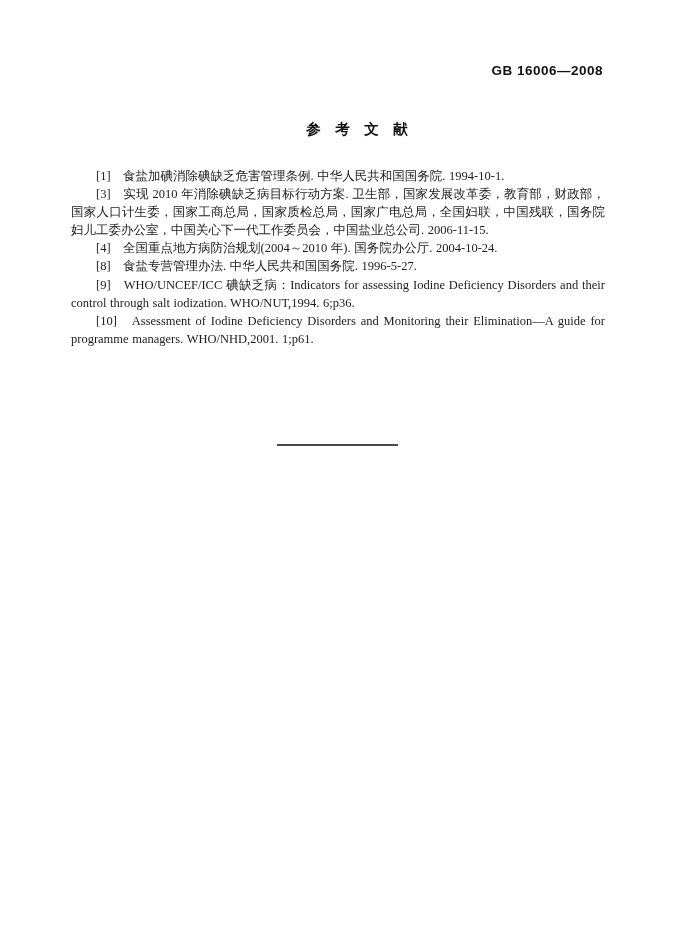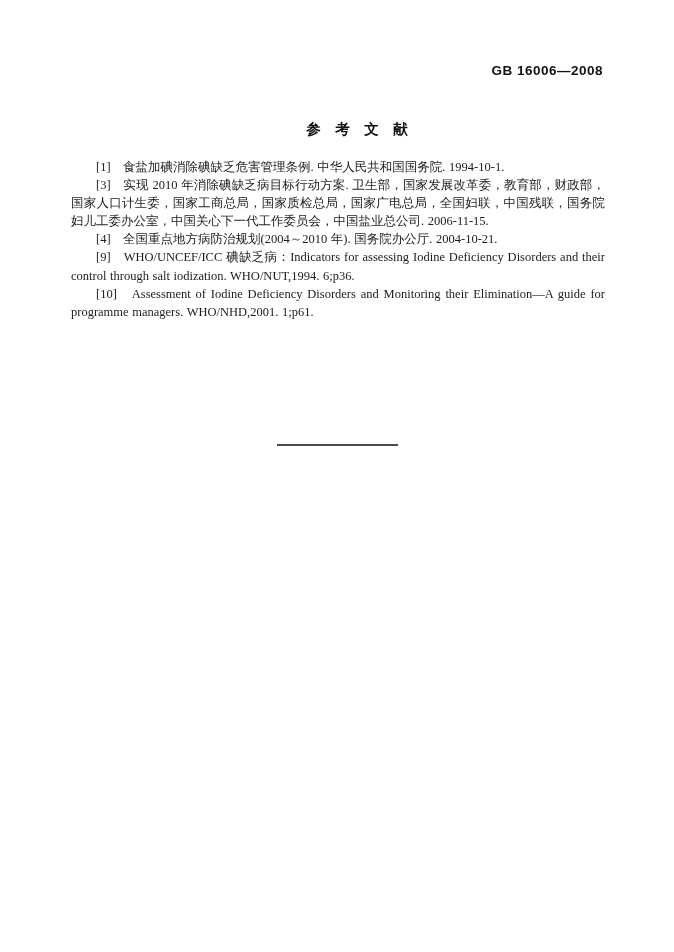--- a/index.html
+++ b/index.html
@@ -37,21 +37,21 @@
     margin: 0;
     text-align: center;
     font-family: "Liberation Sans", "DejaVu Sans", sans-serif;
     font-weight: bold;
     font-size: 14.5px;
     color: #111;
     padding-left: 20px;
   }
   .refs {
     position: absolute;
-    top: 158px;
+    top: 167px;
     left: 71px;
     width: 534px;
   }
   .refs p {
     margin: 0;
     font-size: 12.5px;
     line-height: 18.1px;
     text-align: justify;
     text-justify: inter-ideograph;
     text-indent: 2em;
@@ -72,20 +72,21 @@
 
 <div class="page">
 
   <div class="doc-number">GB 16006—2008</div>
 
   <h1 class="doc-title">参　考　文　献</h1>
 
   <div class="refs">
     <p>[1]　食盐加碘消除碘缺乏危害管理条例. 中华人民共和国国务院. 1994-10-1.</p>
     <p>[3]　实现 2010 年消除碘缺乏病目标行动方案. 卫生部，国家发展改革委，教育部，财政部，国家人口计生委，国家工商总局，国家质检总局，国家广电总局，全国妇联，中国残联，国务院妇儿工委办公室，中国关心下一代工作委员会，中国盐业总公司. 2006-11-15.</p>
-    <p>[4]　全国重点地方病防治规划(2004～2010 年). 国务院办公厅. 2004-10-21.</p>
+    <p>[4]　全国重点地方病防治规划(2004～2010 年). 国务院办公厅. 2004-10-24.</p>
+    <p>[8]　食盐专营管理办法. 中华人民共和国国务院. 1996-5-27.</p>
     <p>[9]　WHO/UNCEF/ICC 碘缺乏病：Indicators for assessing Iodine Deficiency Disorders and their control through salt iodization. WHO/NUT,1994. 6;p36.</p>
     <p>[10]　Assessment of Iodine Deficiency Disorders and Monitoring their Elimination—A guide for programme managers. WHO/NHD,2001. 1;p61.</p>
   </div>
 
   <div class="divider"></div>
 
 </div>
 
 </body></html>

